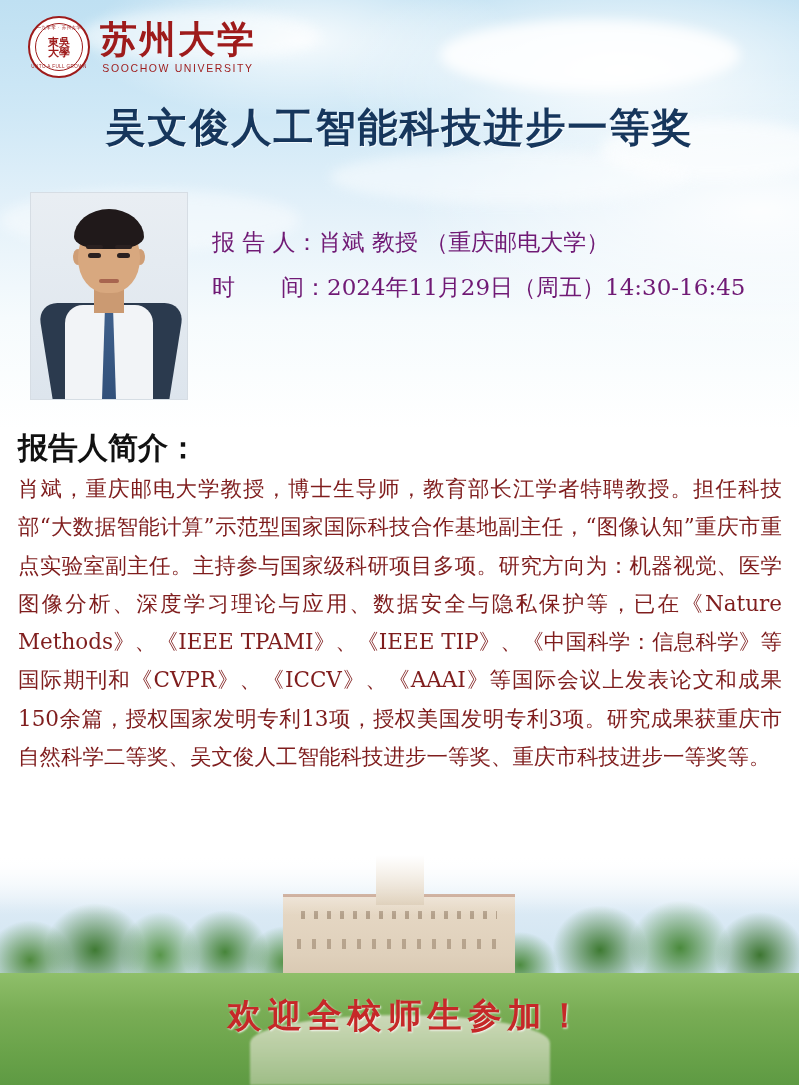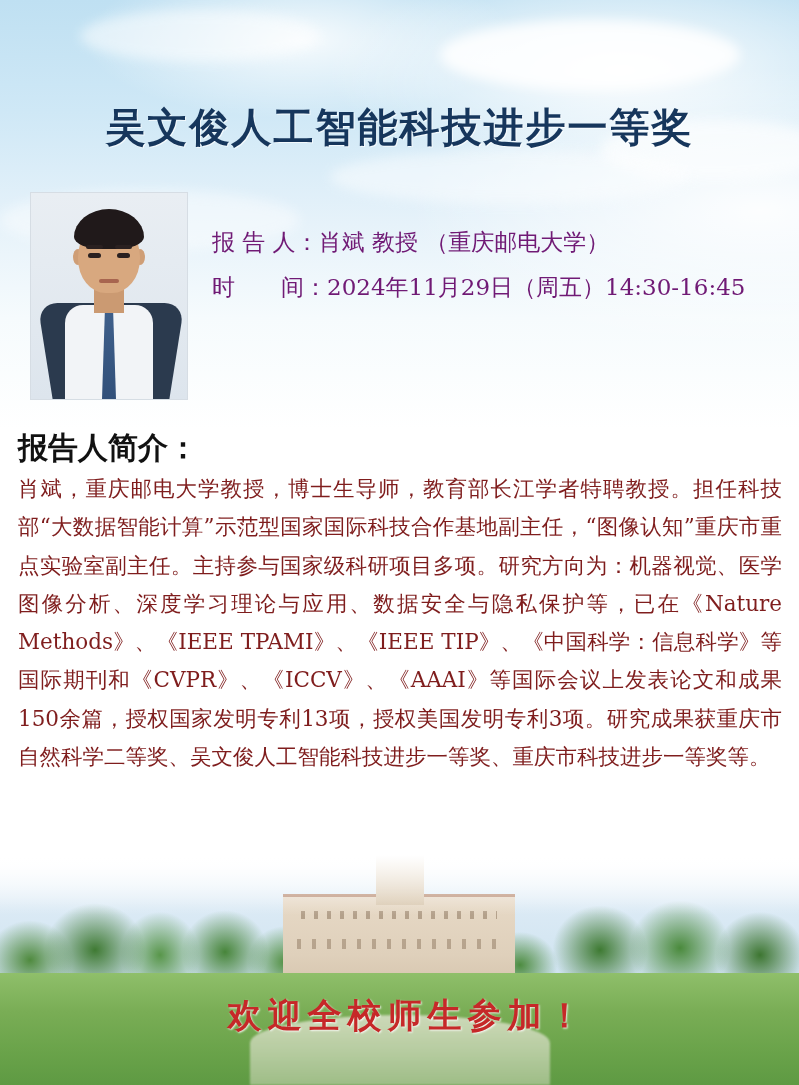--- a/index.html
+++ b/index.html
@@ -313,20 +313,31 @@
     <div class="campus-fade"></div>
     <div class="treeline"></div>
     <div class="building"></div>
     <div class="tower"></div>
 
     <div class="lawn">
       <div class="lawn-path"></div>
     </div>
   </div>
 
+  <div class="logo-wrap">
+    <div class="seal">
+      <div class="seal-top">一九零零 · 苏州大学</div>
+      <div class="seal-core">東吳<br>大學</div>
+      <div class="seal-bottom">UNTO A FULL GROWN</div>
+    </div>
+    <div class="logo-text-block">
+      <div class="logo-cn">苏州大学</div>
+      <div class="logo-en">SOOCHOW UNIVERSITY</div>
+    </div>
+  </div>
 
   <div class="title">吴文俊人工智能科技进步一等奖</div>
 
   <div class="portrait">
     <div class="p-suit-l"></div>
     <div class="p-suit-r"></div>
     <div class="p-shirt"></div>
     <div class="p-tie"></div>
     <div class="p-neck"></div>
     <div class="p-ear-l"></div>

